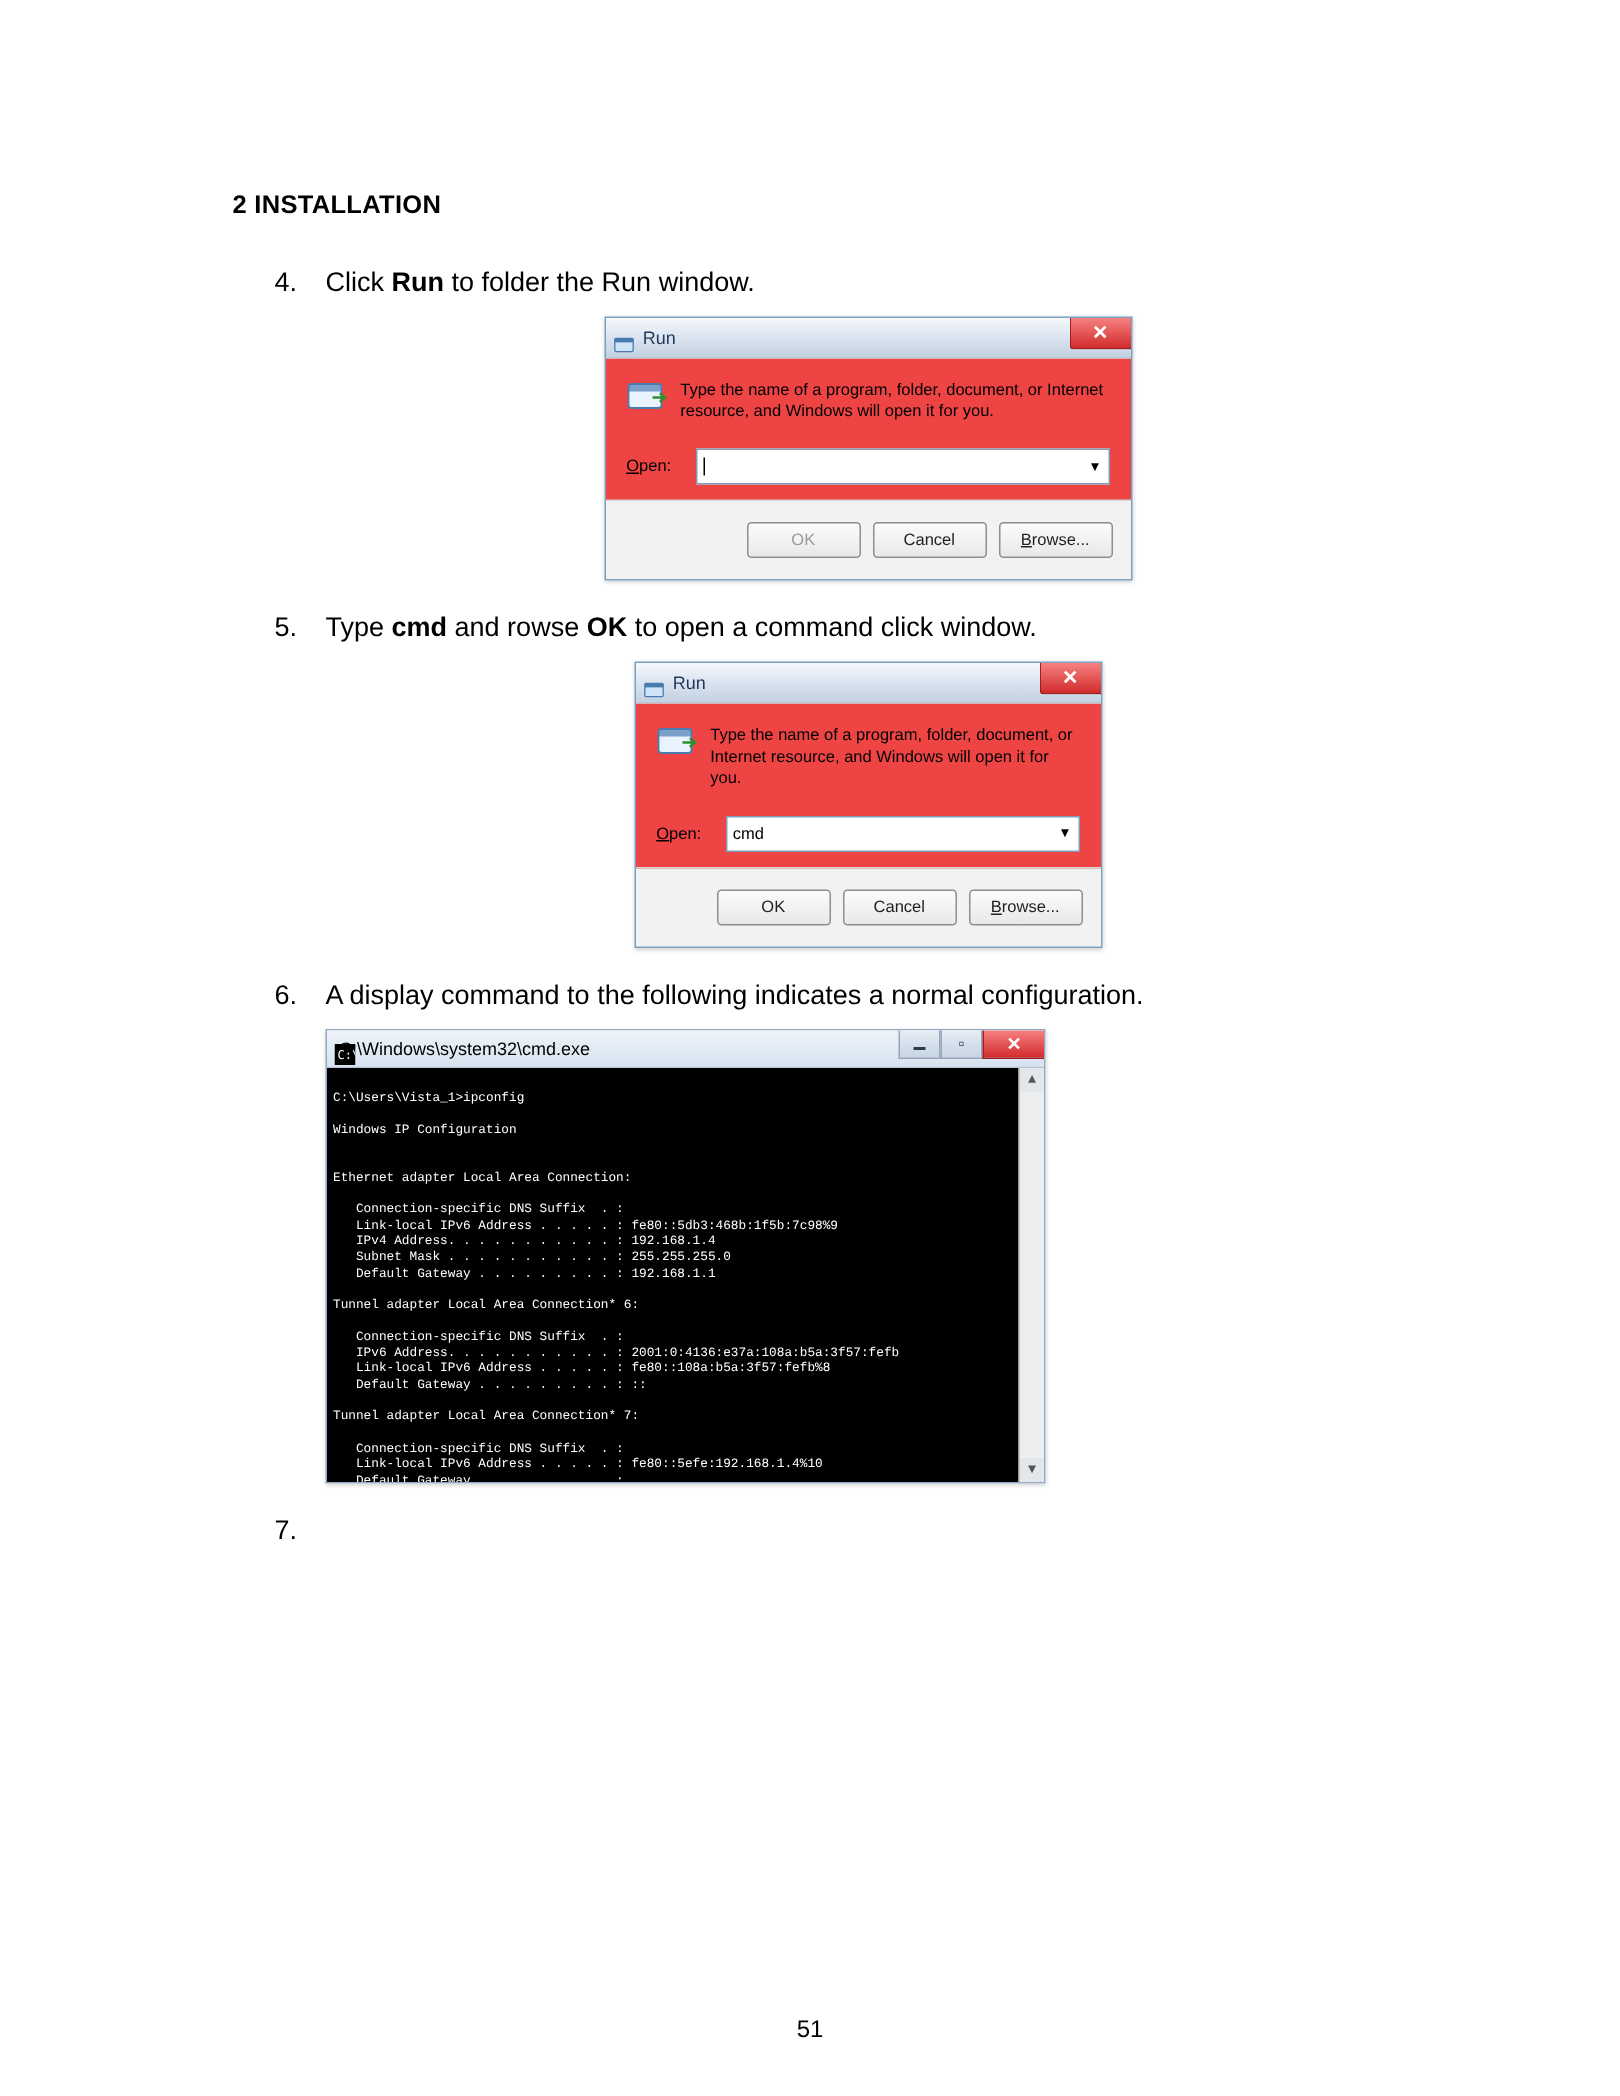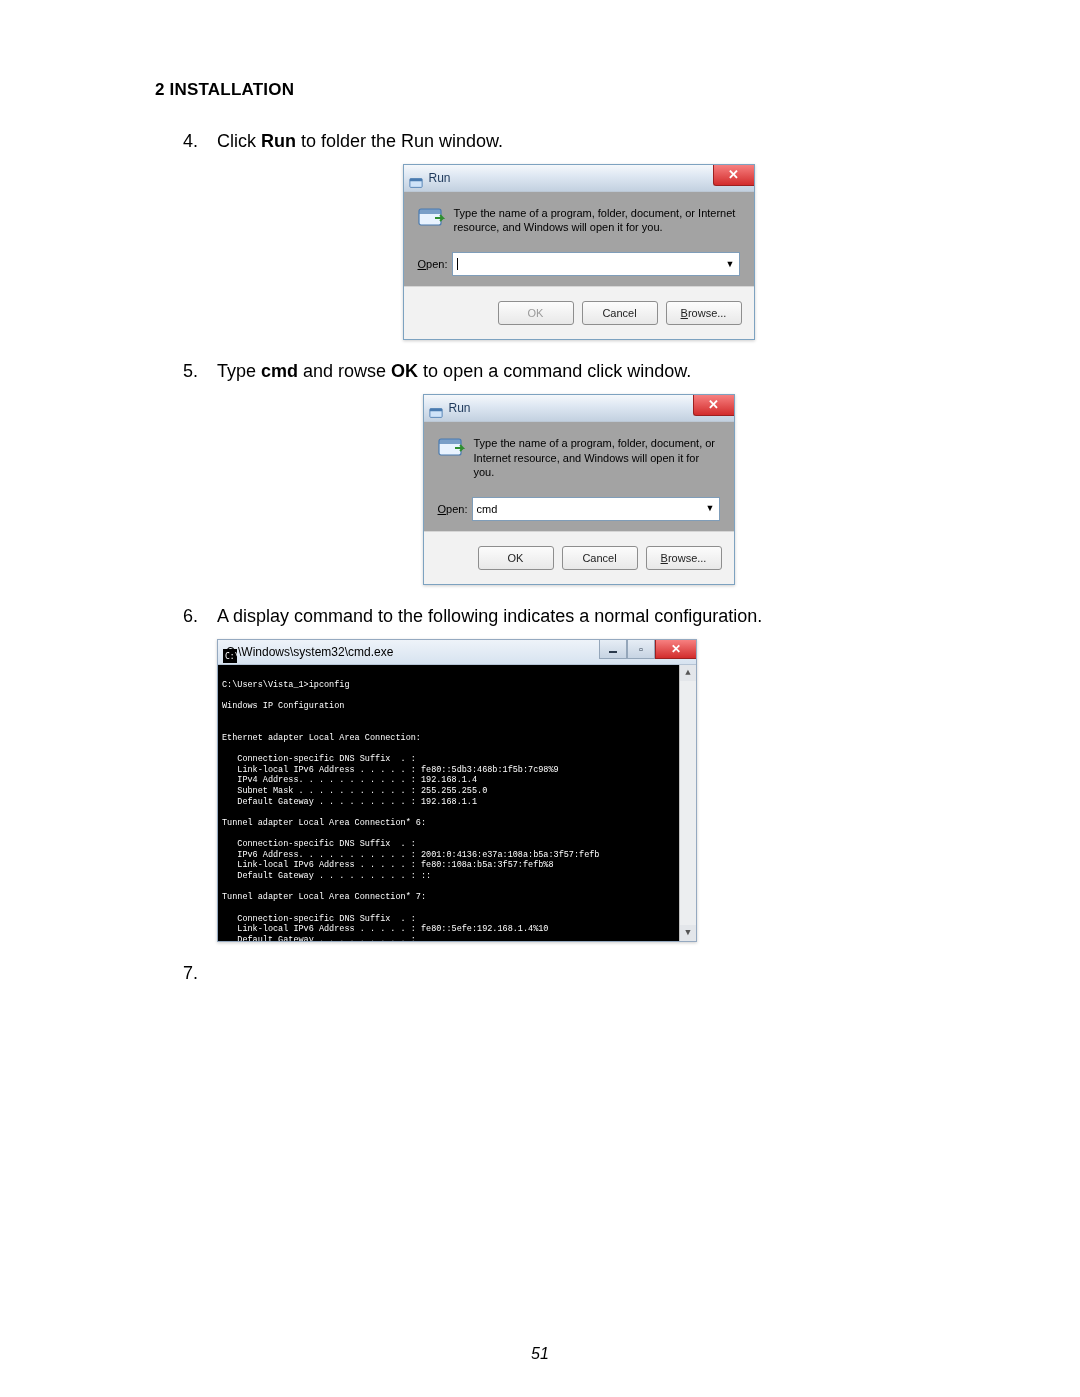--- a/index.html
+++ b/index.html
@@ -14,20 +14,21 @@
     padding: 80px 140px 40px 155px;
     box-sizing: border-box;
     min-height: 1397px;
   }
   .section-heading {
     font-family: Arial, Helvetica, sans-serif;
     font-weight: bold;
     font-size: 17px;
     letter-spacing: 0.2px;
     margin-bottom: 28px;
+    margin-top: 47px;
   }
   ol.steps {
     list-style: none;
     margin: 0;
     padding: 0;
   }
   ol.steps > li {
     font-size: 18px;
     line-height: 1.55;
     margin-bottom: 10px;
@@ -79,30 +80,30 @@
     background: linear-gradient(to bottom, #f78080, #d22c2c);
     border: 1px solid #9c2020;
     border-top: none; border-right: none;
     border-radius: 0 0 0 3px;
     color: #fff;
     display:flex;align-items:center;justify-content:center;
     font-size: 13px; font-weight: bold;
   }
   .run-body {
     padding: 14px 14px 10px 14px;
-    background: #a3a3a3;
+    background: #ef4444;
     border-bottom: 1px solid #d6d6d6;
   }
   .run-desc-row { display:flex; }
   .run-bigicon {
     width:28px; height:22px; margin-right:8px; flex:0 0 auto;
   }
   .run-desc { font-size:11px; line-height:1.3; }
   .run-open-row {
-    display:flex; align-items:center; margin-top:18px;
+    display:flex; align-items:center; margin-top:18px;gap:12px;
   }
   .run-open-label { font-size:11px; width:34px; }
   .run-input {
     flex:1; border:1px solid #7f9db9; height:20px;
     background:#fff; padding:1px 4px; font-size:11px;
     display:flex; align-items:center; justify-content:space-between;
   }
   .run-input .cursor { border-left:1px solid #000; height:12px; }
   .run-input .arrow { font-size:9px; color:#000; }
   .run-button-row {
@@ -167,21 +168,21 @@
     background:#eceef0; border-left:1px solid #c0c0c0;
     display:flex; flex-direction:column;
   }
   .cmd-scroll .arrow {
     height:16px; display:flex;align-items:center;justify-content:center;
     font-size:9px; color:#555; background:#e3e6ea;
   }
   .cmd-scroll .track { flex:1; }
   .page-number {
     position:absolute; bottom:34px; left:0; right:0;
-    text-align:center; font-size:16px;font-style:italic;
+    text-align:center; font-size:16px;
   }
   .step-sub { font-size:18px; line-height:1.55; margin:6px 0 8px 0; }
   .u { text-decoration: underline; }
 </style>
 </head>
 <body>
 
 <div class="page">
   <div class="section-heading">2 INSTALLATION</div>
 

